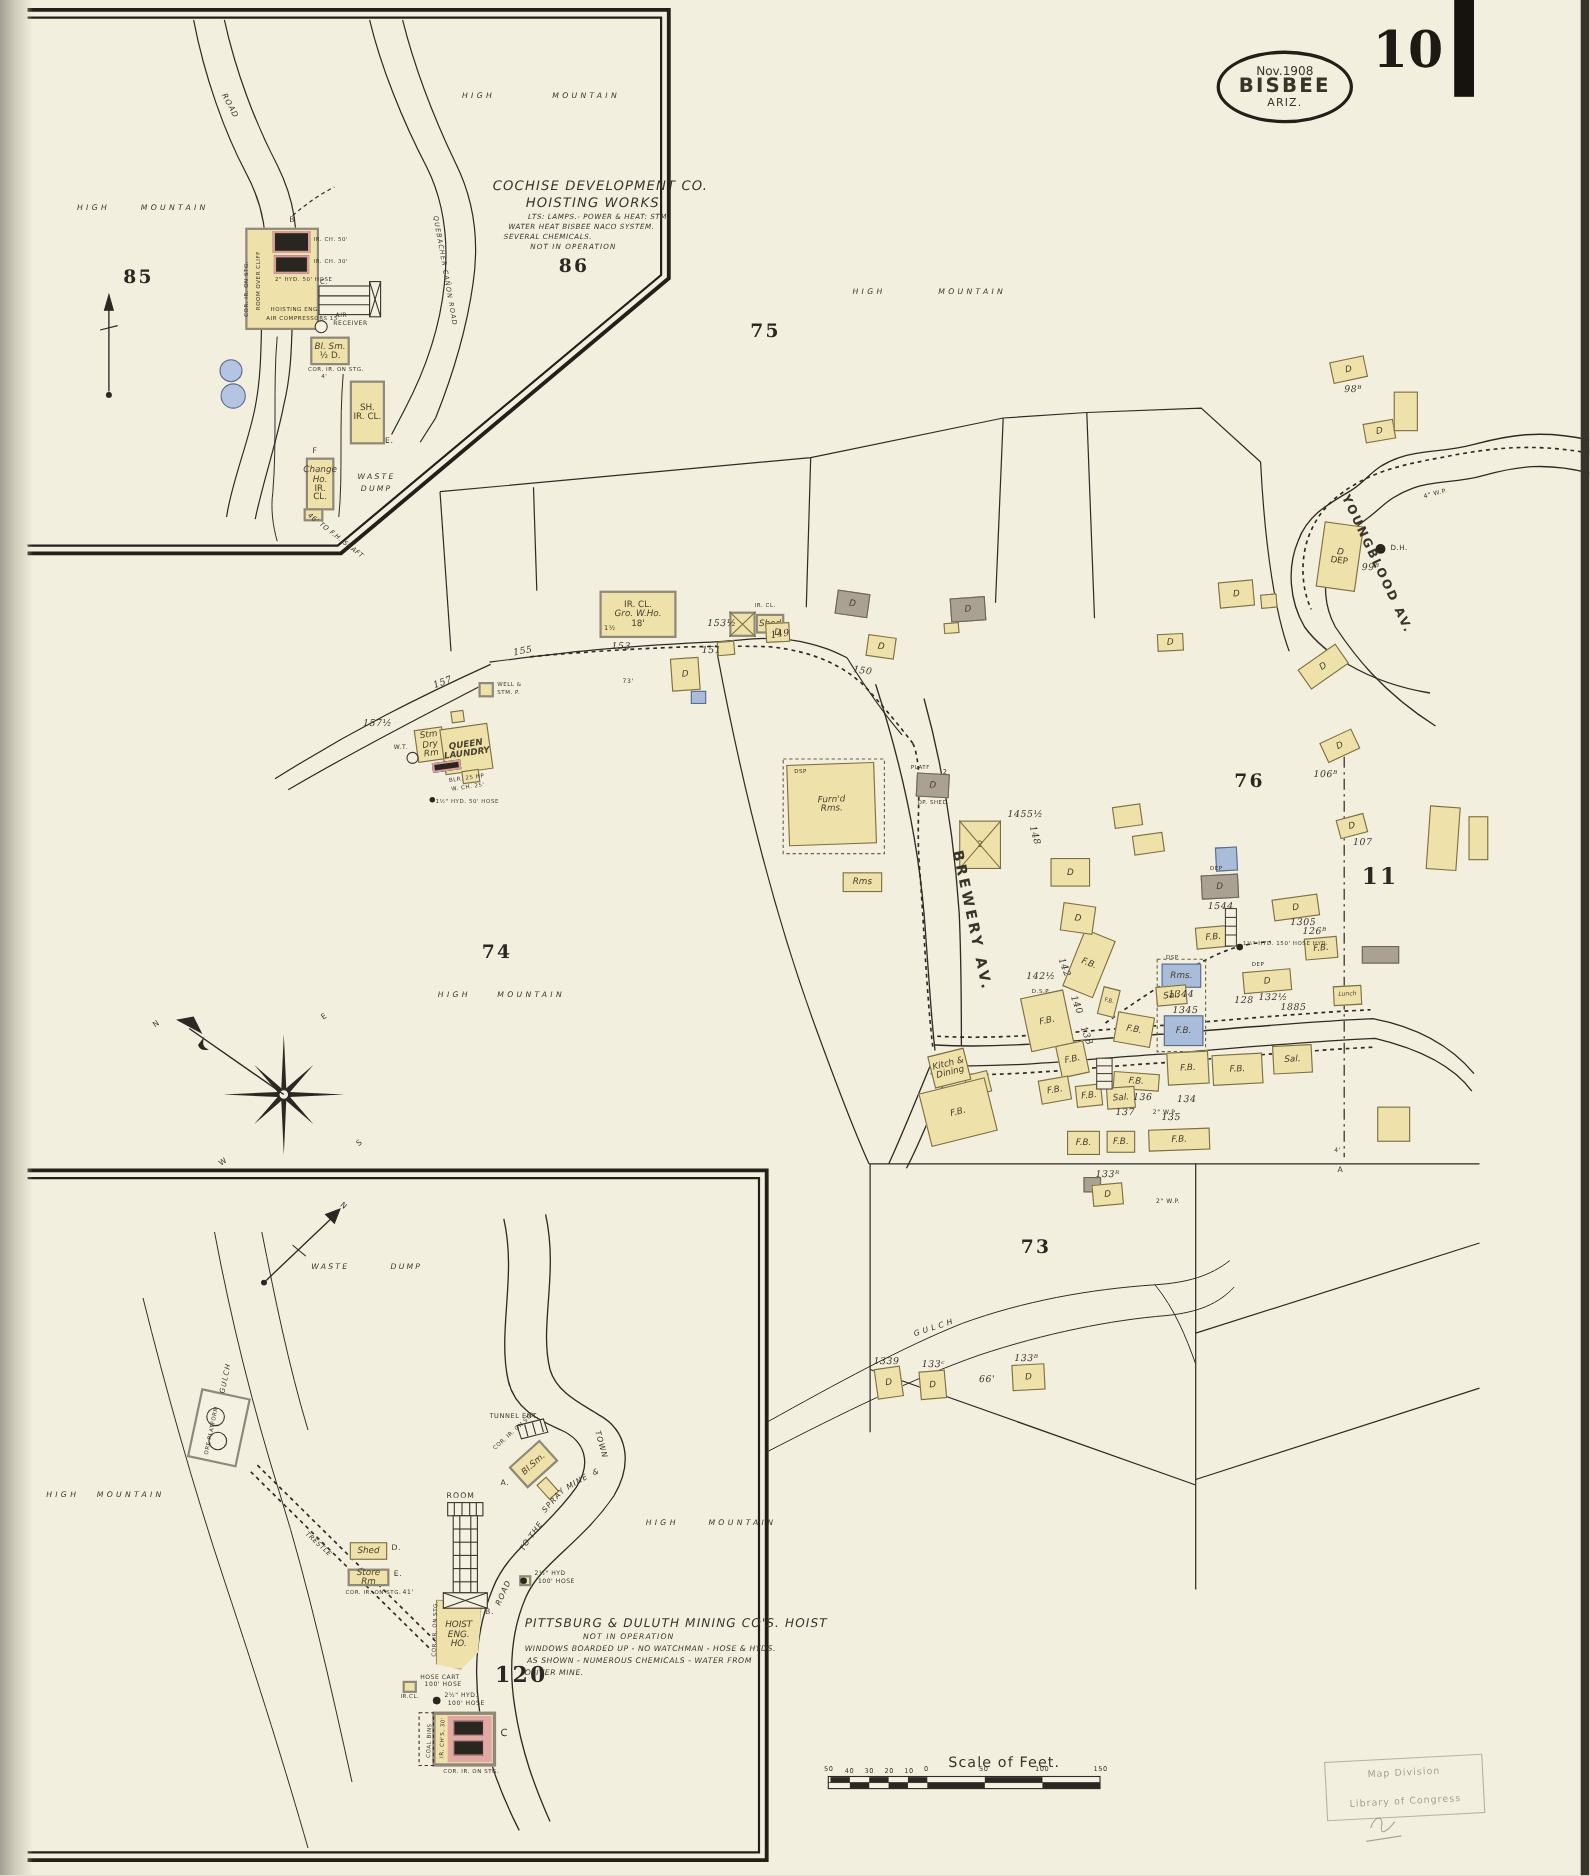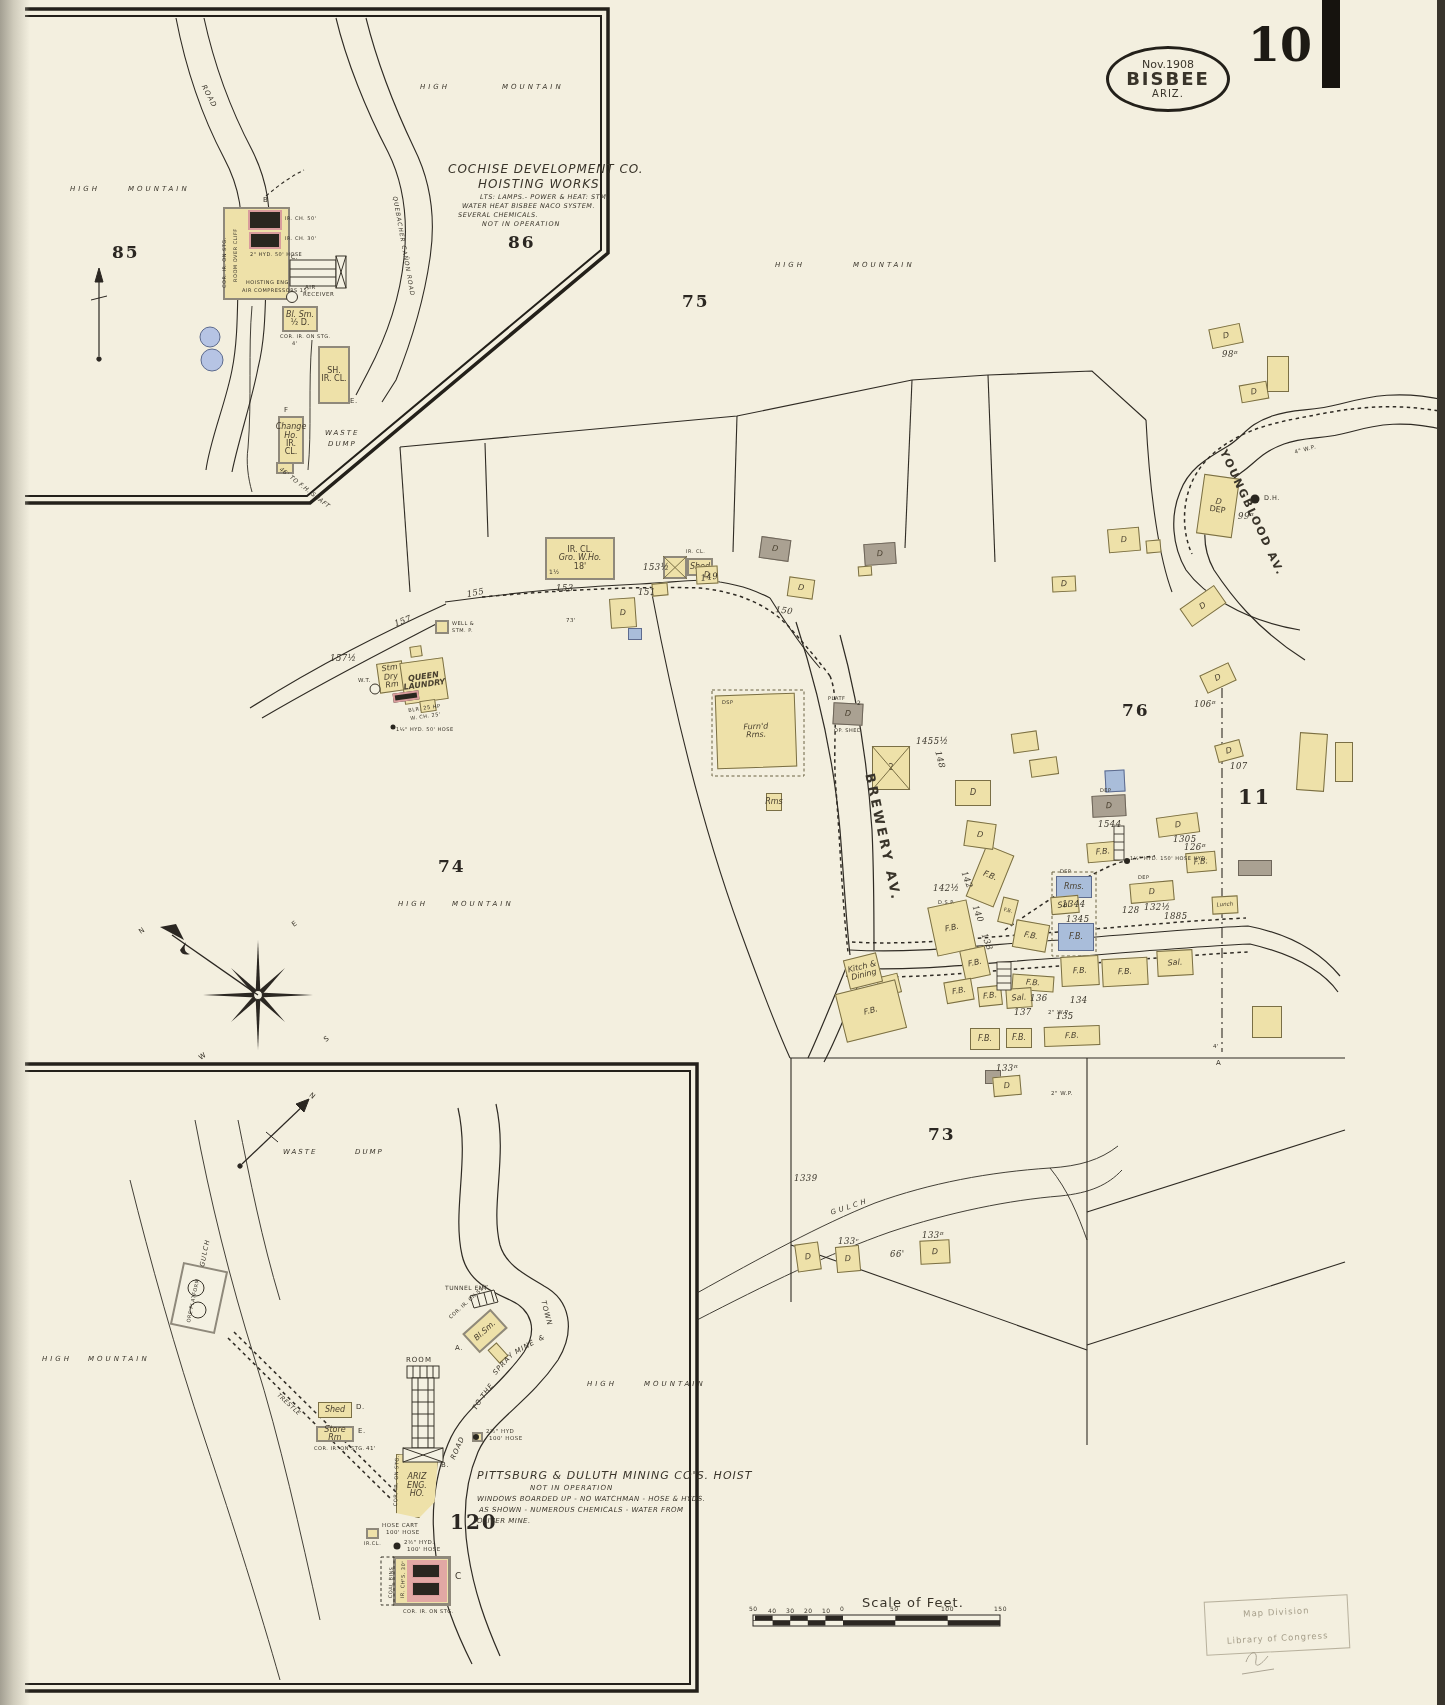--- a/index.html
+++ b/index.html
@@ -266,21 +266,21 @@
 
   <div class="b by" style="left:716px;top:694px;width:80px;height:74px;transform:rotate(-2deg);">
     <span class="f10 it">Furn'd</span>
     <span class="f10 it">Rms.</span>
   </div>
   <div class="lbl f5" style="left:722px;top:700px;">DSP</div>
   <div class="b by" style="left:872px;top:746px;width:38px;height:44px;">
       <span class="f7">2</span>
     </div>
   <div class="lbl num" style="left:916px;top:737px;">1455½</div>
-  <div class="b by" style="left:766px;top:793px;width:16px;height:18px;">
+  <div class="b by" style="left:766px;top:793px;width:36px;height:18px;">
       <span class="f65 it">Rms</span>
     </div>
 
   <div class="b by" style="left:932px;top:903px;width:40px;height:50px;transform:rotate(-12deg);">
       <span class="f75 it">F.B.</span>
     </div>
   <div class="lbl f5" style="left:938px;top:900px;">D.S.P.</div>
   <div class="b by" style="left:962px;top:948px;width:26px;height:30px;transform:rotate(-12deg);">
       <span class="f7 it">F.B.</span>
     </div>
@@ -435,21 +435,21 @@
   <div class="b by" style="left:1030px;top:758px;width:28px;height:18px;transform:rotate(-8deg);"></div>
 
   <div class="b bgr" style="left:985px;top:1070px;width:16px;height:14px;"></div>
   <div class="b by" style="left:993px;top:1076px;width:28px;height:20px;transform:rotate(-5deg);">
       <span class="f7 it">D</span>
     </div>
   <div class="lbl num" style="left:996px;top:1064px;">133ᴿ</div>
   <div class="b by" style="left:796px;top:1243px;width:24px;height:28px;transform:rotate(-8deg);">
       <span class="f7 it">D</span>
     </div>
-  <div class="lbl num" style="left:794px;top:1174px;">1339</div>
+  <div class="lbl num" style="left:794px;top:1234px;">1339</div>
   <div class="b by" style="left:836px;top:1246px;width:24px;height:26px;transform:rotate(-5deg);">
       <span class="f7 it">D</span>
     </div>
   <div class="lbl num" style="left:838px;top:1237px;">133ᶜ</div>
   <div class="b by" style="left:920px;top:1240px;width:30px;height:24px;transform:rotate(-3deg);">
       <span class="f7 it">D</span>
     </div>
   <div class="lbl num" style="left:922px;top:1231px;">133ᴮ</div>
   <div class="lbl num" style="left:890px;top:1250px;">66'</div>
 
@@ -475,21 +475,21 @@
       <span class="f65 it">Shed</span>
     </div>
   <div class="lbl f7" style="left:356px;top:1404px;">D.</div>
   <div class="b byg" style="left:316px;top:1426px;width:38px;height:16px;">
       <span class="f6 it">Store Rm</span>
     </div>
   <div class="lbl f7" style="left:358px;top:1428px;">E.</div>
   <div class="lbl f5" style="left:314px;top:1446px;">COR. IR. ON STG.</div>
   <div class="lbl f55" style="left:366px;top:1446px;">41'</div>
   <div class="b by" style="left:396px;top:1454px;width:42px;height:64px;clip-path:polygon(0 0,100% 5%,92% 75%,55% 100%,0 92%);">
-    <span class="f65 it">ARIZ</span>
+    <span class="f65 it">HOIST</span>
     <span class="f65 it">ENG.</span>
     <span class="f65 it">HO.</span>
   </div>
   <div class="lbl f7" style="left:441px;top:1462px;">B.</div>
   <div class="lbl f5" style="left:393px;top:1506px;transform:rotate(-88deg);">COR. IR. ON STG.</div>
   <div class="lbl f55" style="left:382px;top:1523px;">HOSE CART</div>
   <div class="lbl f55" style="left:386px;top:1530px;">100' HOSE</div>
   <div class="b byg" style="left:366px;top:1528px;width:13px;height:11px;"></div>
   <div class="lbl f5" style="left:364px;top:1541px;">IR.CL.</div>
   <div class="lbl f55" style="left:404px;top:1540px;">2½" HYD.</div>

